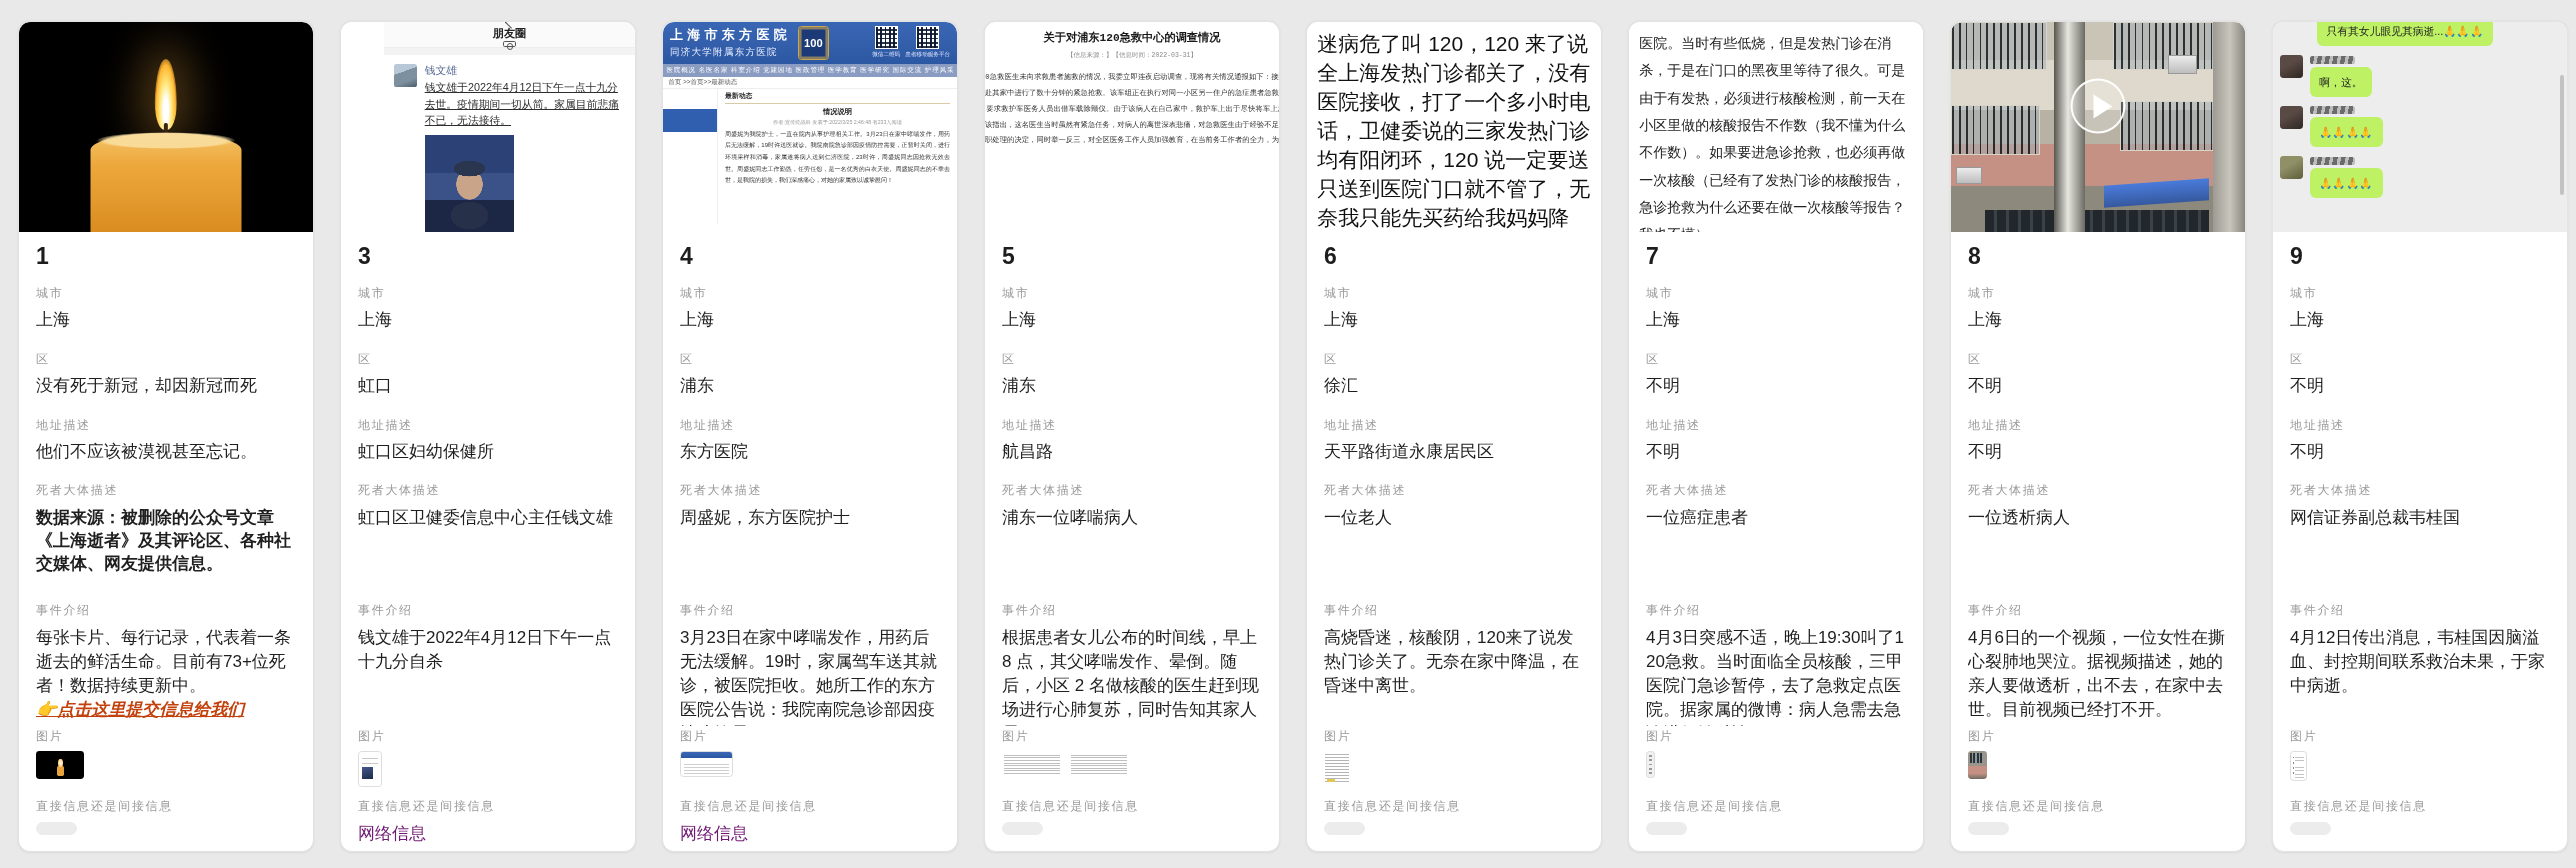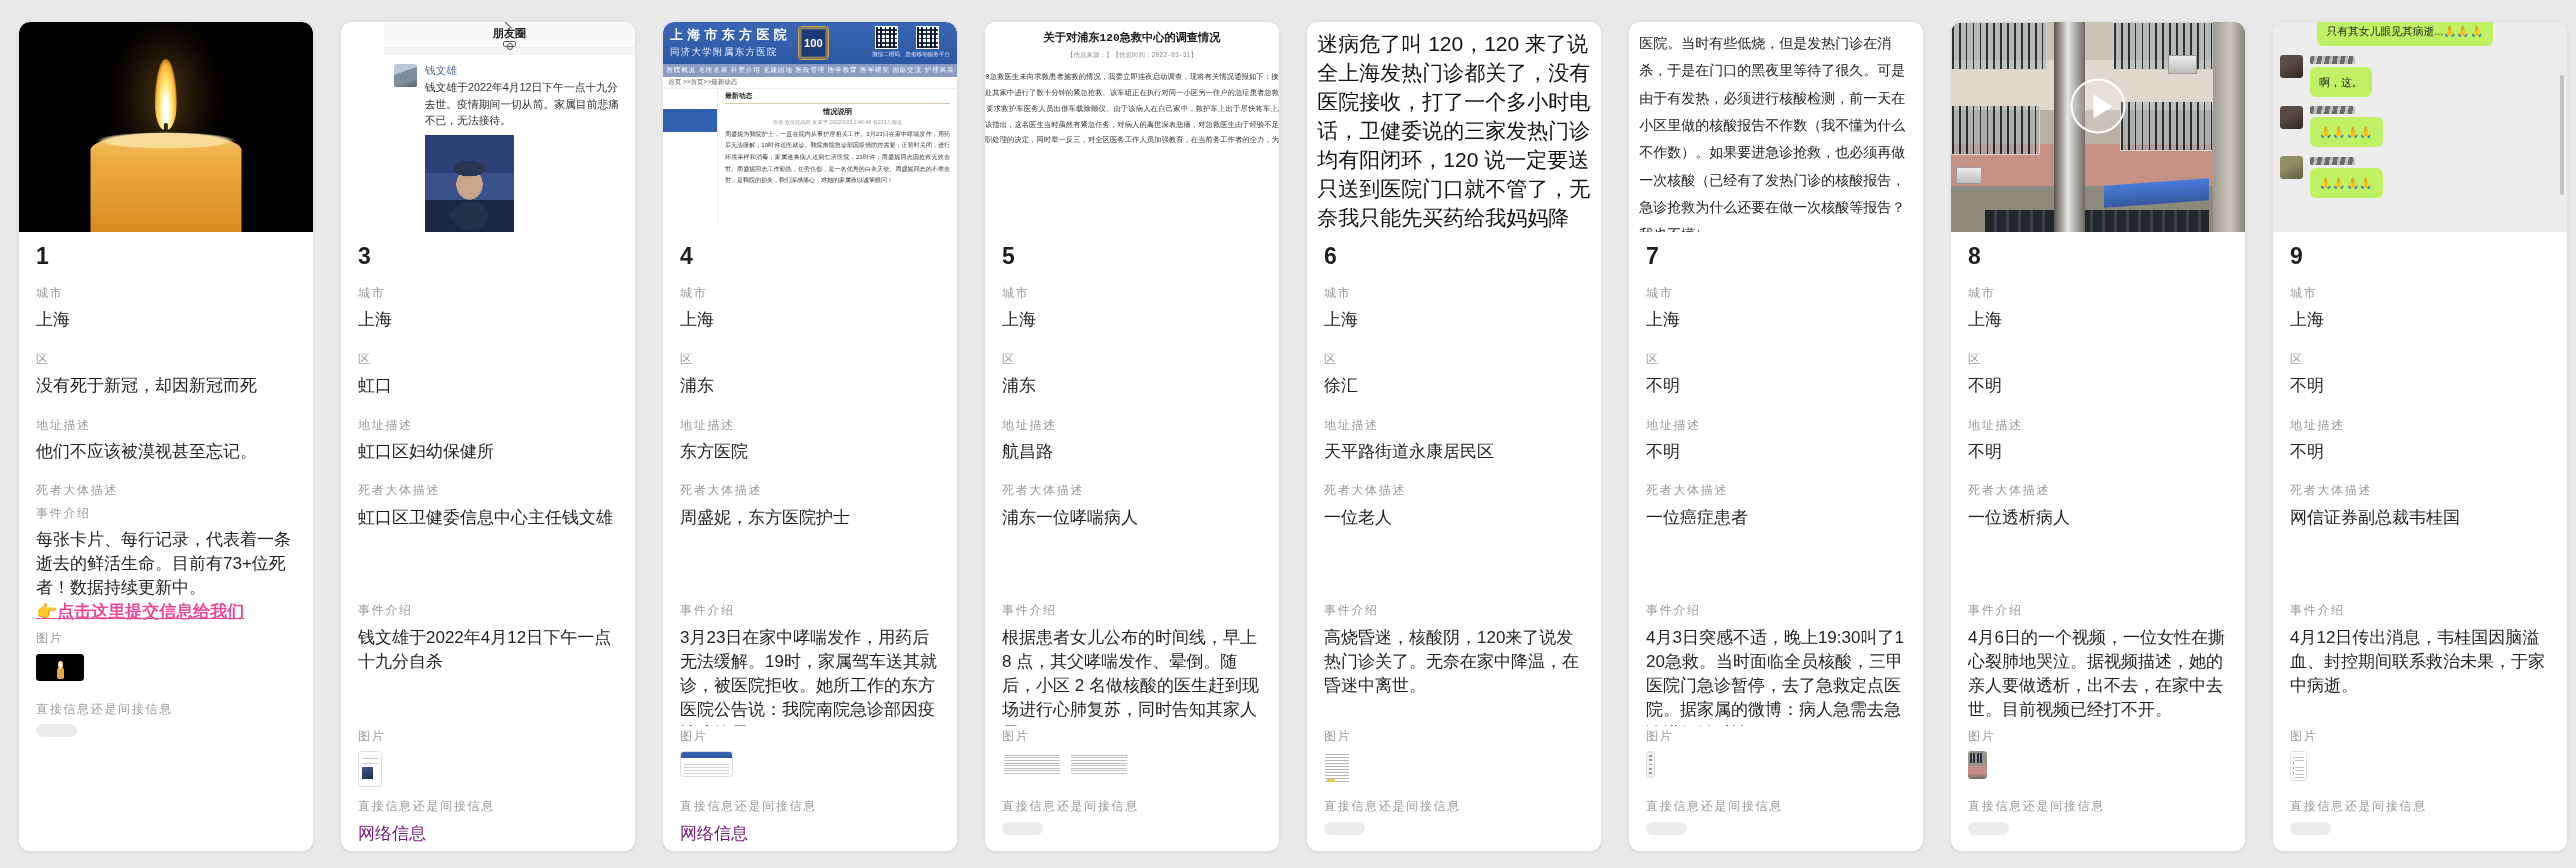--- a/index.html
+++ b/index.html
@@ -9,21 +9,21 @@
           border-radius:12px; box-shadow:0 0.9px 2.6px rgba(0,0,0,.07); overflow:hidden; cursor:pointer; }
   .cimg { height:210px; overflow:hidden; position:relative; border-radius:11.2px 11.2px 0 0; background:#fff; }
   .cbody { padding:11.2px 17px 13.8px; }
   .num { font-size:23px; line-height:26px; font-weight:600; color:#1d1d1d; margin-bottom:17px; }
   .flabel { font-size:12px; line-height:14.6px; color:#9a9a9a; letter-spacing:1.7px; margin-bottom:7.7px; }
   .fvalue { font-size:17px; line-height:23px; color:#1f1f1f; margin-bottom:20.6px; word-break:break-all; }
   .deceased { min-height:77px; }
   .deceased.bold { font-weight:700; }
   .eventv { height:100px; overflow:hidden; margin-bottom:3.4px; }
   .eventv .etext { font-size:17px; line-height:24px; color:#1f1f1f; word-break:break-all; }
-  .event-link { font-size:17px; line-height:24px; font-weight:700; color:#ec4899; text-decoration:underline; }
+  .event-link { font-size:17px; line-height:24px; font-weight:700; color:#c2410c; text-decoration:underline;font-style:italic; }
   .thumbrow { height:48px; margin-top:6px; display:flex; gap:6.9px; align-items:flex-start; }
   .directrow { height:26px; margin-top:7.7px; }
   .pill { width:41px; height:13px; border-radius:6.9px; background:#ececec; margin-top:5.2px; }
   .directtext { font-size:17px; color:#701a75; }
 
   
   .img-candle { background:#000; }
   .candle-body { position:absolute; left:50%; transform:translateX(-50%); bottom:-6.9px; width:151px; height:105px;
     background:linear-gradient(180deg,#f4c368 0%,#eda83c 30%,#d88a1e 100%); border-radius:50% 50% 0 0/17px 17px 0 0; }
   .candle-body:before { content:""; position:absolute; top:-1.7px; left:5.2px; right:5.2px; height:17px;
@@ -38,21 +38,21 @@
   .m-head { margin-left:43px; height:26px; background:#fafafa; display:flex; align-items:center; padding:0 10.3px; border-bottom:0.9px solid #ededed;flex-direction:column; }
   .m-chev { width:8.6px; height:8.6px; border-left:1.7px solid #555; border-bottom:1.7px solid #555; transform:rotate(45deg); }
   .m-title { flex:1; text-align:center; font-size:11.2px; color:#222; font-weight:600; }
   .m-cam { width:13.8px; height:10.3px; border:1.4px solid #555; border-radius:1.7px; position:relative; }
   .m-cam:before { content:""; position:absolute; left:3.4px; top:1.3px; width:4.3px; height:4.3px; border:1.2px solid #555; border-radius:50%; }
   .m-gap { margin-left:43px; height:7.7px; background:#f3f3f3; }
   .m-post { margin-left:53px; padding:8.6px 10.3px 0 0; display:flex; gap:7.7px; }
   .m-avatar { width:23px; height:23px; border-radius:2.6px; flex:0 0 23px;
     background:linear-gradient(160deg,#b9c8d6 0 35%,#7d909f 35% 70%,#4c5a66 100%); }
   .m-name { font-size:10.8px; color:#576b95; margin-bottom:1px; }
-  .m-text { font-size:10.8px; color:#2f2f2f; line-height:1.55; word-break:break-all; }
+  .m-text { font-size:10.8px; color:#2f2f2f; line-height:1.55; word-break:break-all;text-decoration:underline; }
   .m-photo { margin-top:6px; width:89px; height:112px;
     background:
       radial-gradient(26px 13px at 50% 30%, #2a3550 0 60%, transparent 61%),
       radial-gradient(22.4px 26px at 50% 44%, #c9a488 0 58%, transparent 60%),
       radial-gradient(31px 22.4px at 50% 72%, #273049 0 60%, transparent 62%),
       linear-gradient(180deg,#2c4175 0 34%,#3a5288 34% 58%,#1c2745 58% 100%); }
 
   
   .h-banner { height:42px; background:linear-gradient(180deg,#3a67b5,#2c57a2); display:flex; align-items:center; padding:0 6.9px; gap:6.9px; }
   .h-l1 { color:#fff; font-size:13px; letter-spacing:4.3px; font-weight:700; }
@@ -156,20 +156,21 @@
     </div>
     <div class="cbody">
       <div class="num">1</div>
       <div class="flabel">城市</div>
       <div class="fvalue">上海</div>
       <div class="flabel">区</div>
       <div class="fvalue">没有死于新冠，却因新冠而死</div>
       <div class="flabel">地址描述</div>
       <div class="fvalue">他们不应该被漠视甚至忘记。</div>
       <div class="flabel">死者大体描述</div>
+      <div class="fvalue deceased bold">数据来源：被删除的公众号文章《上海逝者》及其评论区、各种社交媒体、网友提供信息。</div>
       <div class="flabel">事件介绍</div>
       <div class="eventv">
         <span class="etext">每张卡片、每行记录，代表着一条逝去的鲜活生命。目前有73+位死者！数据持续更新中。</span>
         <div class="event-link">👉点击这里提交信息给我们</div>
       </div>
       <div class="flabel">图片</div>
       <div class="thumbrow">
         <div class="th th-candle"></div>
       </div>
       <div class="flabel">直接信息还是间接信息</div>

